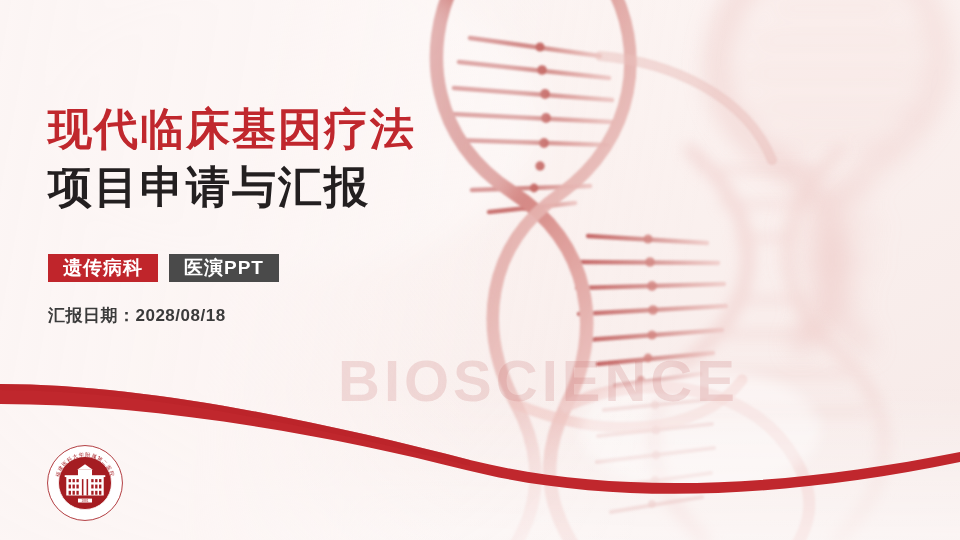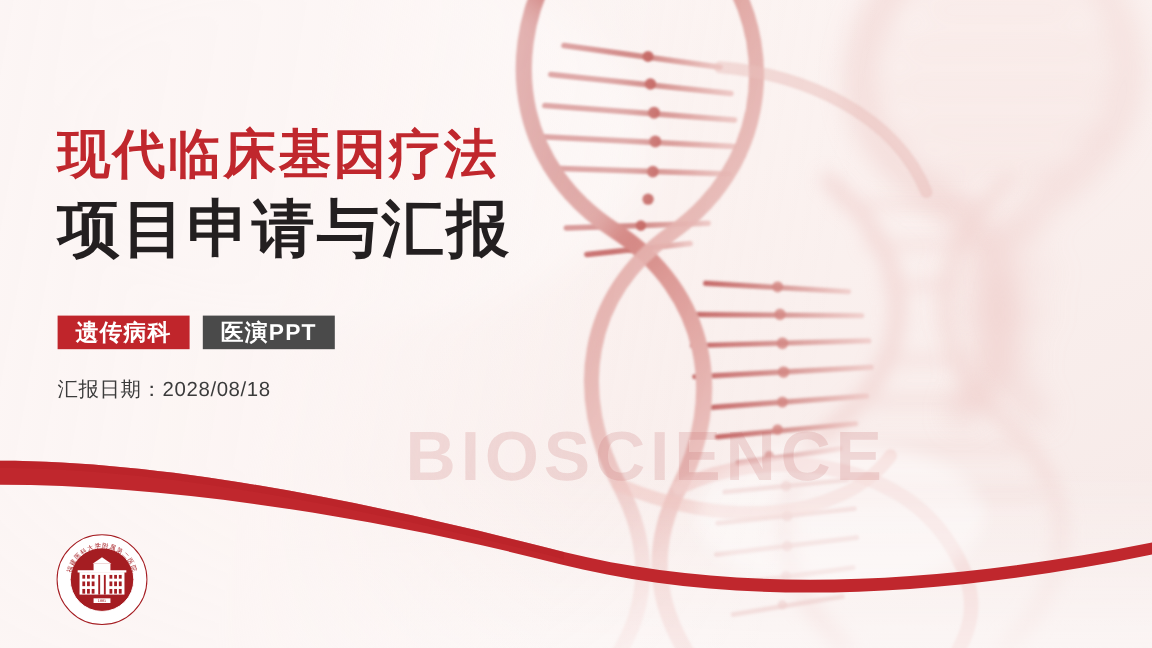--- a/index.html
+++ b/index.html
@@ -56,21 +56,21 @@
 
   .title-line1 {
     font-size:44px;
     font-weight:700;
     letter-spacing:2px;
     line-height:1.14;
     color:#c0272d;
     white-space:nowrap;
   }
   .title-line2 {
-    font-size:52px;
+    font-size:44px;
     font-weight:700;
     letter-spacing:2px;
     line-height:1.14;
     color:#231f20;
     white-space:nowrap;
     margin-top:8px;
   }
 
   .badges { display:flex; gap:11px; margin-top:42px; }
   .badge {
@@ -85,20 +85,21 @@
   }
   .badge-primary { background:#c0252b; }
   .badge-secondary { background:#4a4a4a; }
 
   .report-date {
     margin-top:22px;
     font-size:17px;
     color:#3b3b3b;
     letter-spacing:0.5px;
     white-space:nowrap;
+    font-weight:bold;
   }
 
   
   .logo {
     position:absolute;
     left:46px; top:444px;
     width:78px; height:78px;
     z-index:6;
   }
   .logo svg { display:block; width:78px; height:78px; }

